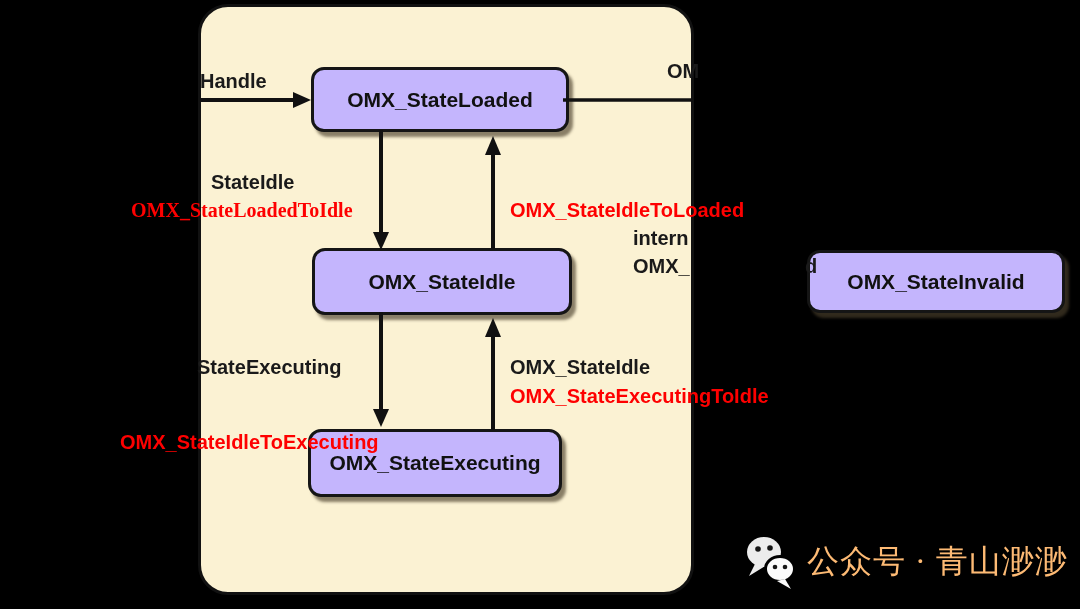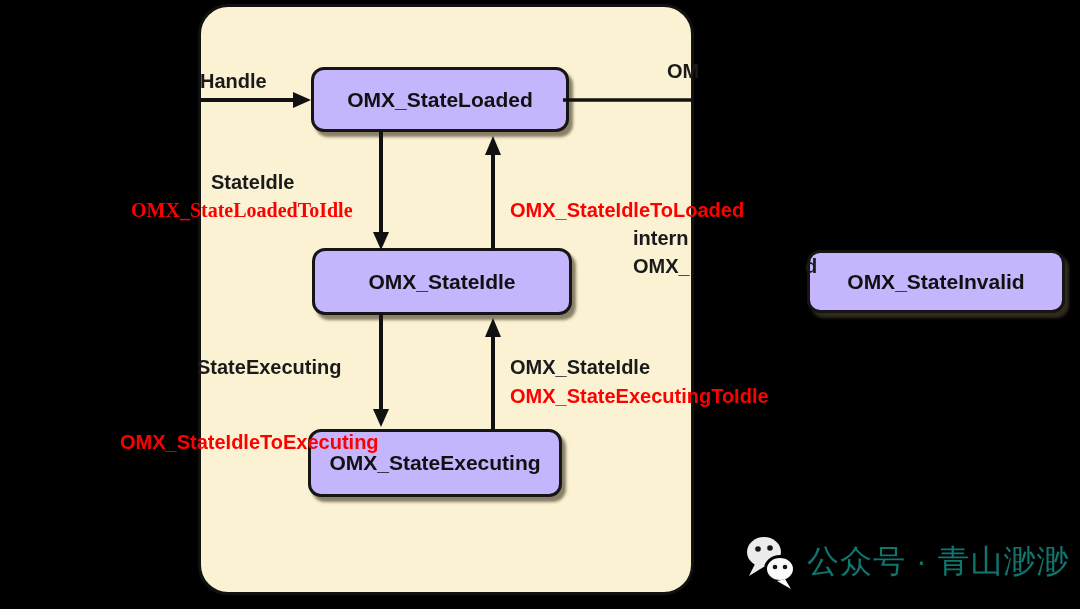--- a/index.html
+++ b/index.html
@@ -60,24 +60,24 @@
   .lbl.red { color: #fe0000; }
   .watermark {
     position: absolute;
     left: 745px; top: 534px;
     display: flex;
     align-items: center;
     z-index: 5;
   }
   .watermark .wm-text {
     margin-left: 10px;
-    font-family: Liberation Sans, sans-serif;
+    font-family: Liberation Serif, serif;
     font-size: 32px;
     letter-spacing: 1px;
-    color: #0f766e;
+    color: #fdba74;
     white-space: nowrap;
   }
 </style>
 </head>
 <body>
 
 <div class="stage">
 
   <div class="panel"></div>
 

